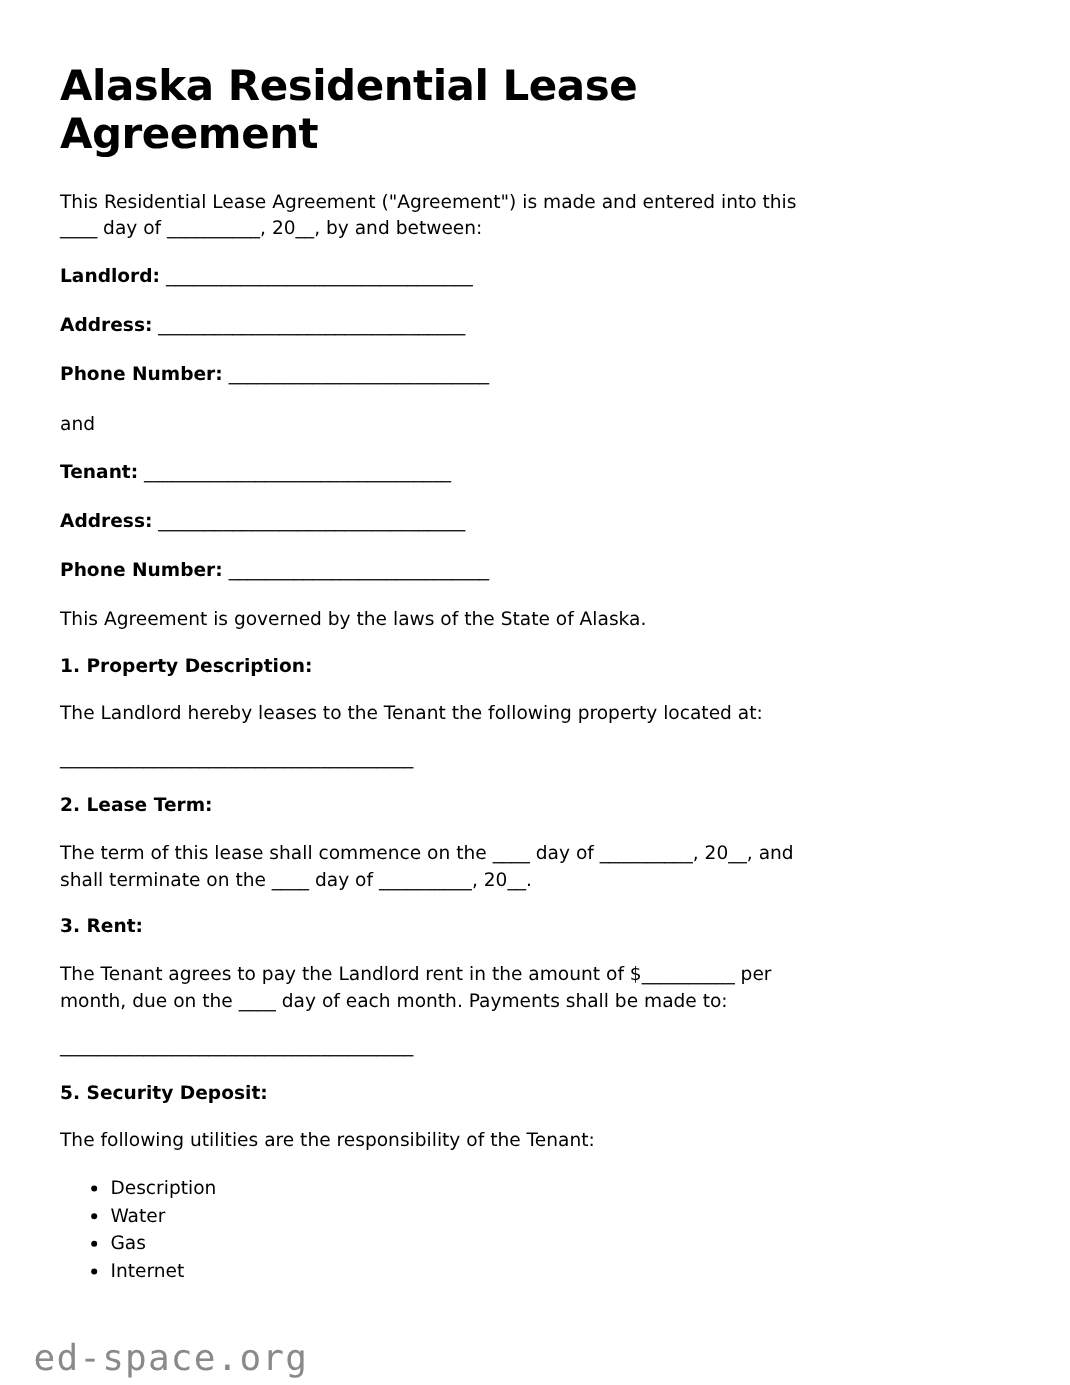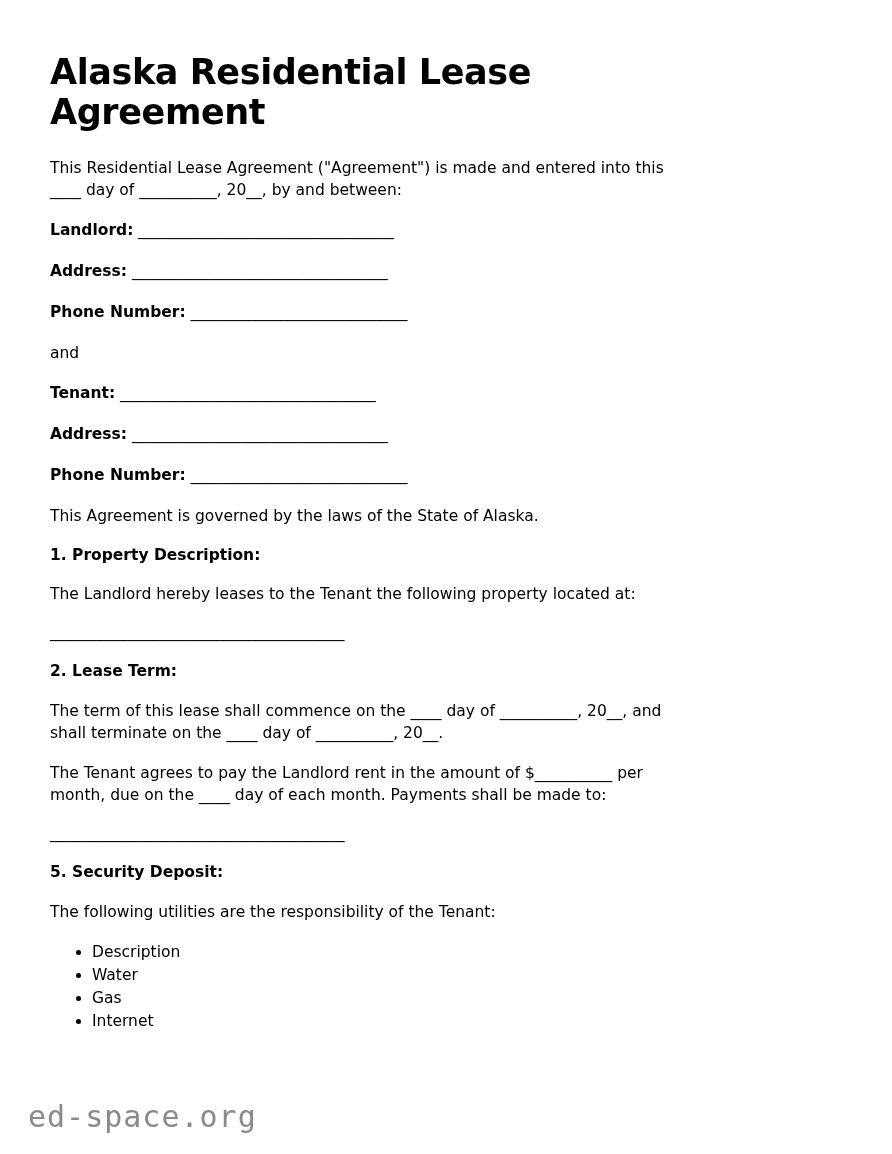--- a/index.html
+++ b/index.html
@@ -67,21 +67,21 @@
     list-style: disc;
   }
   ul.bullets li {
     font-size: 15.5px;
     line-height: 1.42;
     margin: 0 0 1px 0;
   }
   .watermark {
     position: absolute;
     left: 28px;
-    bottom: 20px;
+    bottom: 4px;
     font-family: "DejaVu Sans Mono", monospace;
     font-size: 30px;
     color: #8a8a8a;
     letter-spacing: 1px;
     user-select: none;
   }
 </style>
 </head>
 <body>
 
@@ -119,20 +119,21 @@
 
   <p class="para">This Agreement is governed by the laws of the State of Alaska.</p>
 
   <h2 class="section-head">1. Property Description:</h2>
   <p class="para tight">The Landlord hereby leases to the Tenant the following property located at:</p>
   <div class="blank-rule">______________________________________</div>
 
   <h2 class="section-head">2. Lease Term:</h2>
   <p class="para">The term of this lease shall commence on the ____ day of __________, 20__, and shall terminate on the ____ day of __________, 20__.</p>
 
+  <h2 class="section-head">3. Rent:</h2>
   <p class="para tight">The Tenant agrees to pay the Landlord rent in the amount of $__________ per month, due on the ____ day of each month. Payments shall be made to:</p>
   <div class="blank-rule">______________________________________</div>
 
   <h2 class="section-head">5. Security Deposit:</h2>
 
   <p class="para">The following utilities are the responsibility of the Tenant:</p>
 
   <ul class="bullets">
     <li>Description</li>
     <li>Water</li>

